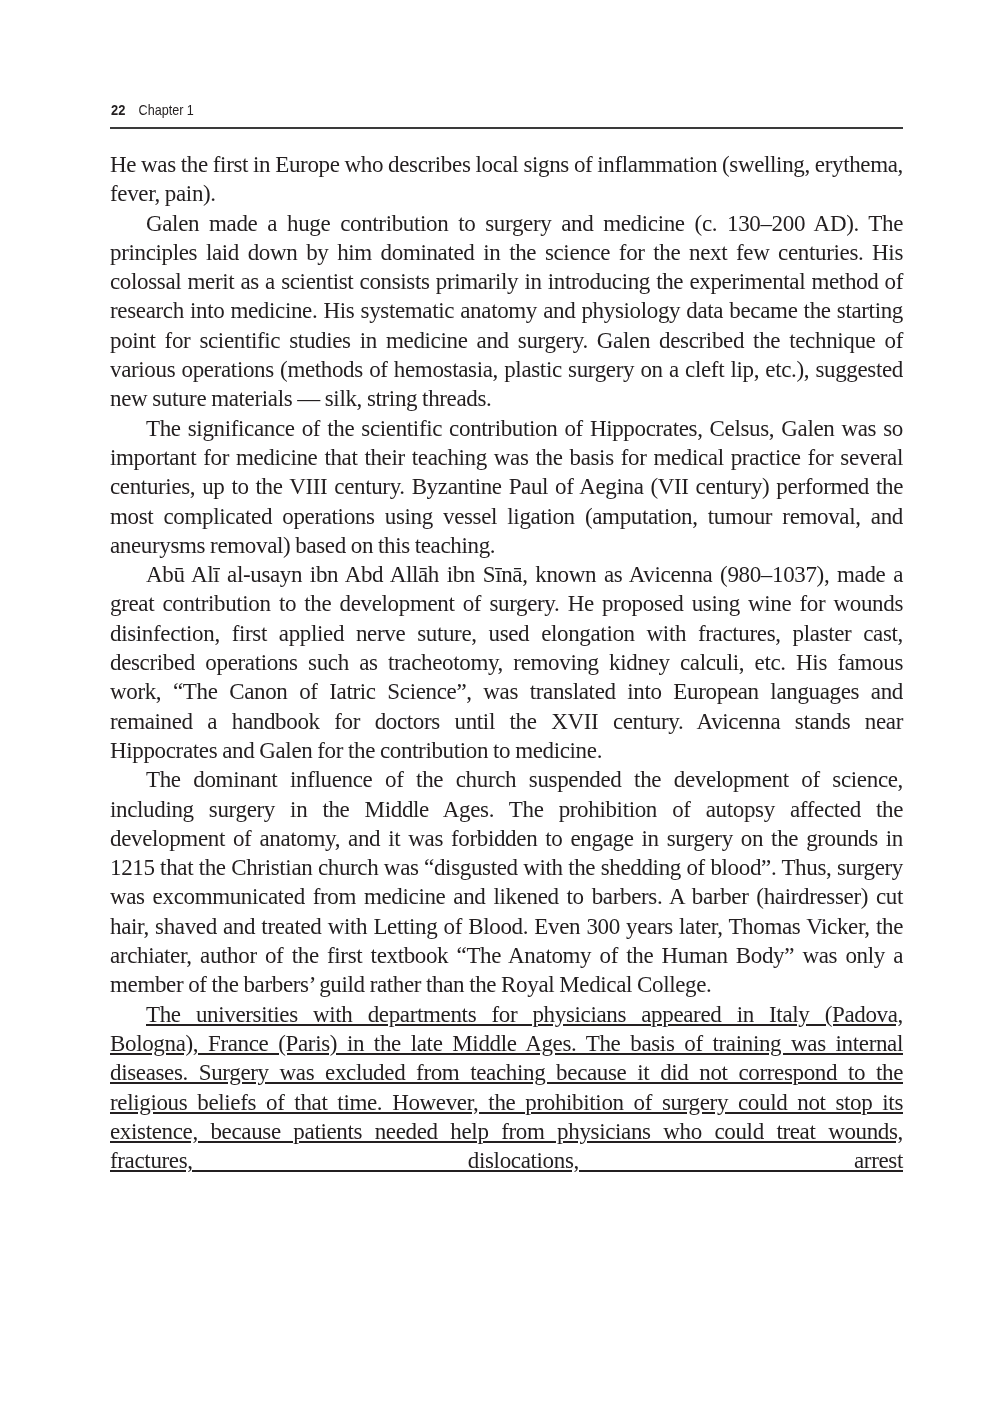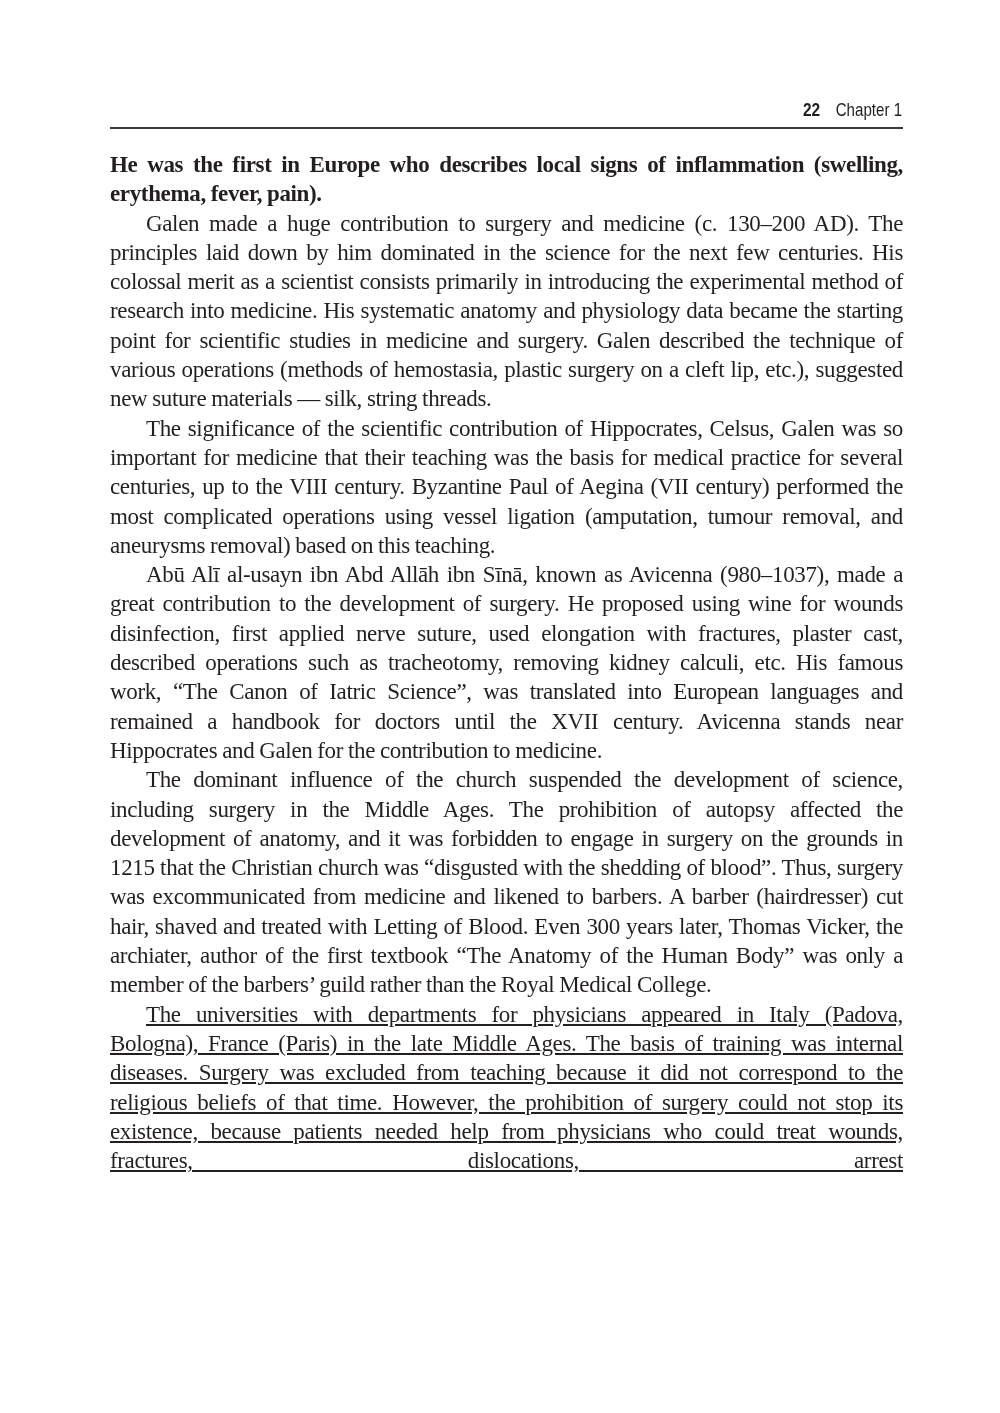--- a/index.html
+++ b/index.html
@@ -15,24 +15,24 @@
       color: #231f20;
     }
     .page {
       position: absolute;
       left: 110px;
       top: 98px;
       width: 793px;
     }
     .running-head {
       display: flex;
-      justify-content: flex-end;
+      justify-content: flex-start;
       align-items: flex-end;
       font-family: "Liberation Sans", sans-serif;
-      font-size: 18px;
+      font-size: 15px;
       height: 24px;
       line-height: 24px;
       padding: 0 1px;
     }
     .page-number {
       font-weight: bold;
       transform: scaleX(0.86);
       transform-origin: left center;
     }
     .chapter-label {
@@ -53,21 +53,20 @@
       letter-spacing: -0.35px;
       word-spacing: -0.5px;
     }
     .body-text p {
       margin: 0;
       text-indent: 36px;
       hyphens: none;
     }
     .body-text p.no-indent {
       text-indent: 0;
-      font-weight: bold;
     }
   </style>
 </head>
 <body>
 
 <div class="page">
   <div class="running-head">
     <span class="page-number">22</span>
     <span class="chapter-label">Chapter 1</span>
   </div>

